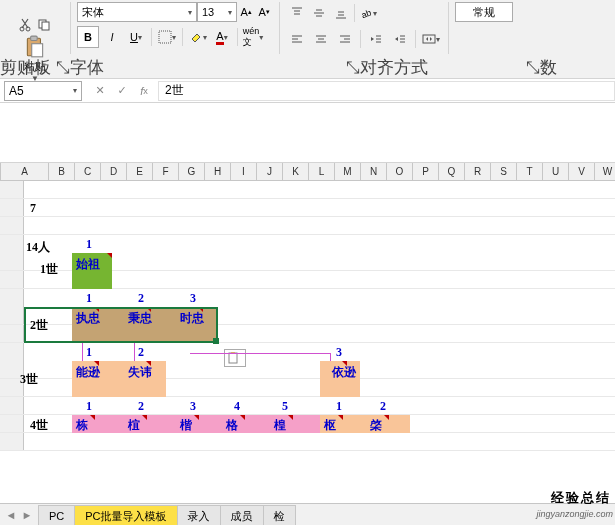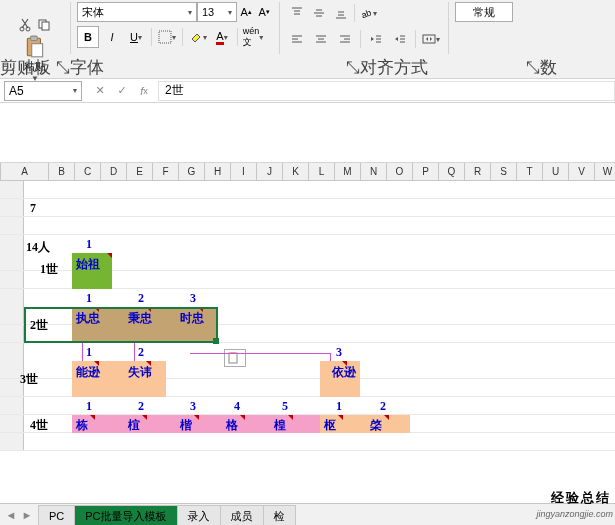--- a/index.html
+++ b/index.html
@@ -60,21 +60,21 @@
 .tri { position: absolute; width: 0; height: 0; border-style: solid; border-width: 0 5px 5px 0; border-color: transparent #c00000 transparent transparent; top: 0; right: 0; }
 .sel-box { position: absolute; border: 2px solid #1a7a3e; pointer-events: none; }
 .sel-handle { position: absolute; width: 6px; height: 6px; background: #1a7a3e; right: -3px; bottom: -3px; }
 .paste-opt { position: absolute; width: 22px; height: 18px; border: 1px solid #ababab; background: #fff; display: flex; align-items: center; justify-content: center; }
 .arrow-line { position: absolute; background: #d050d0; }
 
 
 .sheet-tabs { position: absolute; bottom: 0; left: 0; right: 0; height: 22px; background: #f1f1f1; border-top: 1px solid #c6c6c6; display: flex; align-items: center; }
 .nav-arrows { display: flex; padding: 0 4px; gap: 2px; }
 .nav-arr { width: 14px; height: 14px; display: flex; align-items: center; justify-content: center; color: #888; }
-.tab { padding: 0 10px; height: 20px; line-height: 20px; border: 1px solid #c6c6c6; border-bottom: none; background: #15803d; font-size: 11px; margin-right: -1px; }
+.tab { padding: 0 10px; height: 20px; line-height: 20px; border: 1px solid #c6c6c6; border-bottom: none; background: #fde047; font-size: 11px; margin-right: -1px; }
 .tab.inactive { background: #e6e6e6; }
 
 .watermark { position: absolute; right: 4px; bottom: 18px; font-family: "SimHei", sans-serif; font-size: 13px; font-weight: bold; letter-spacing: 2px; }
 .watermark-sub { position: absolute; right: 2px; bottom: 6px; font-size: 9px; color: #666; font-style: italic; }
 
 .dd { font-size: 8px; color: #555; }
 svg { display: block; }
 </style>
 </head>
 <body>

